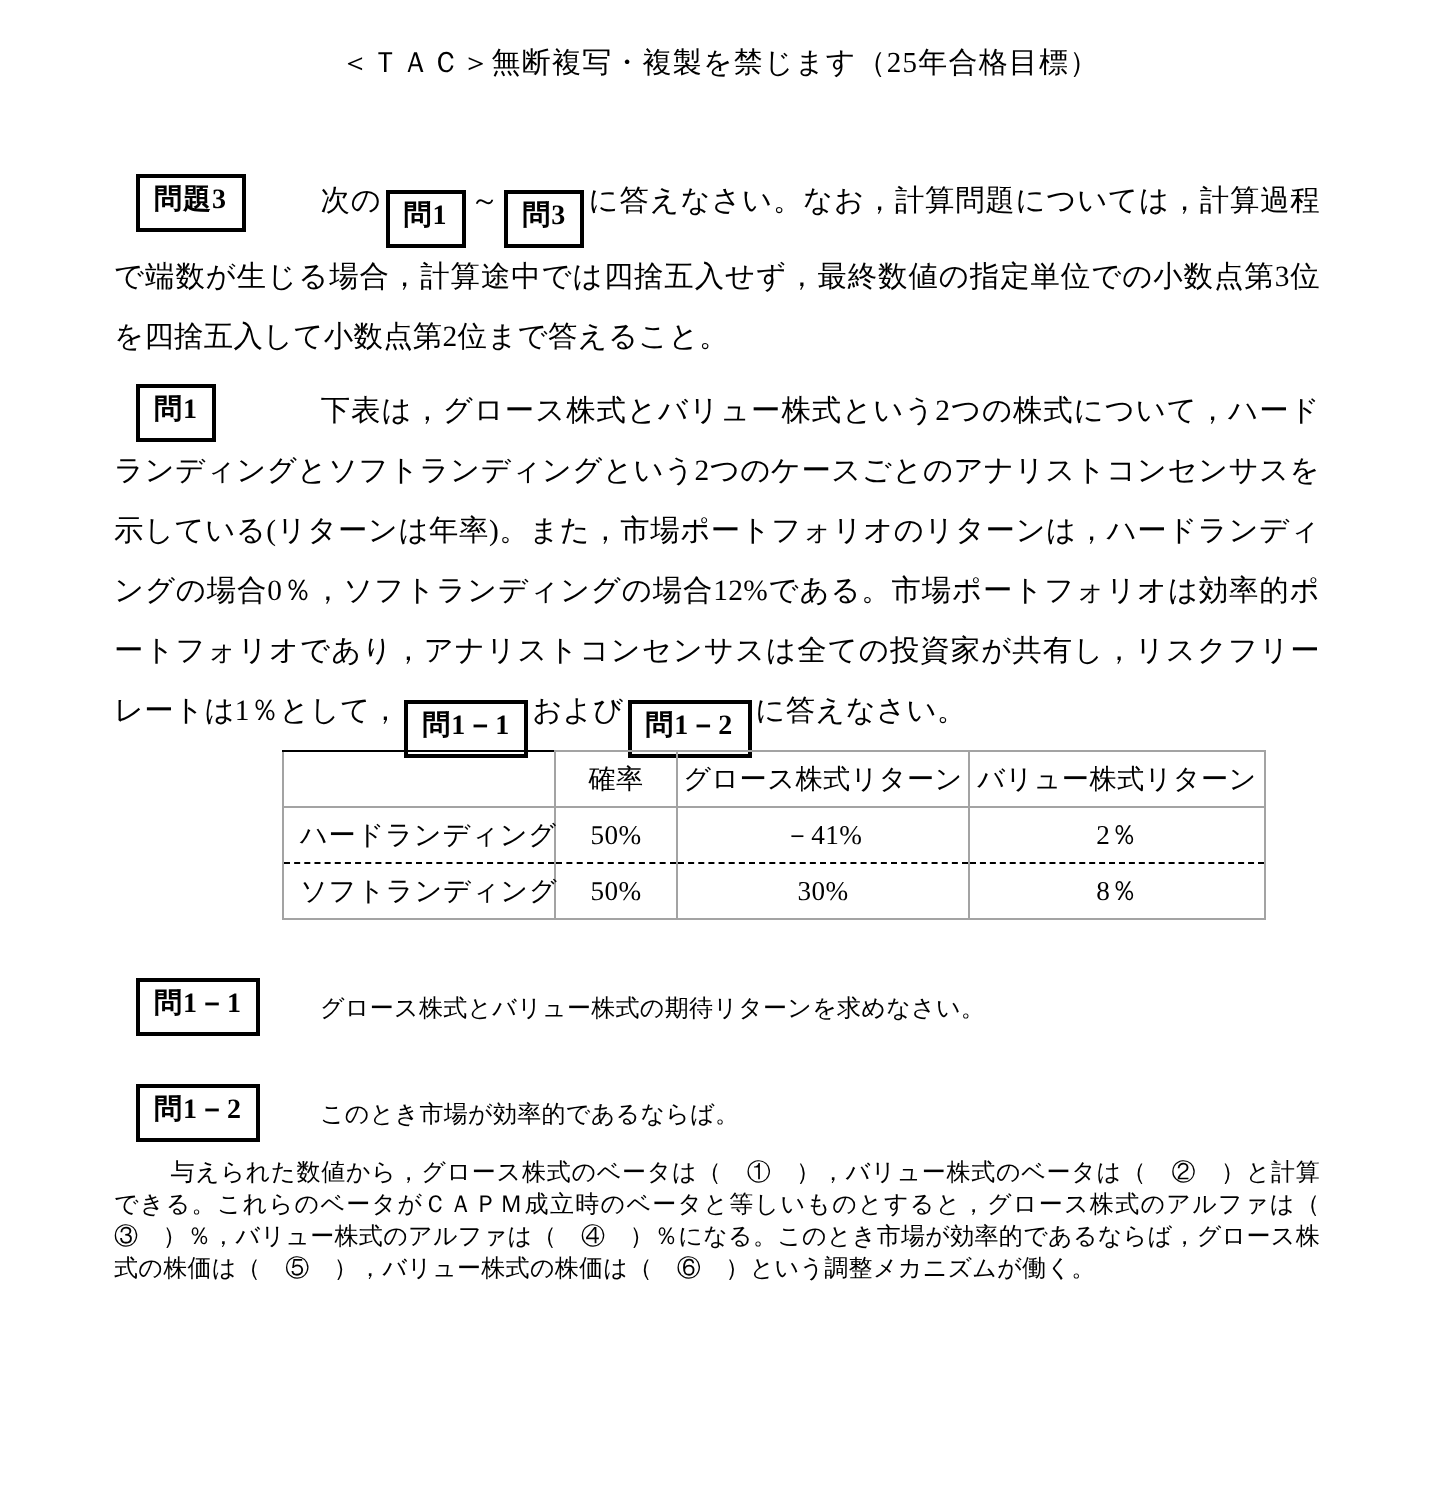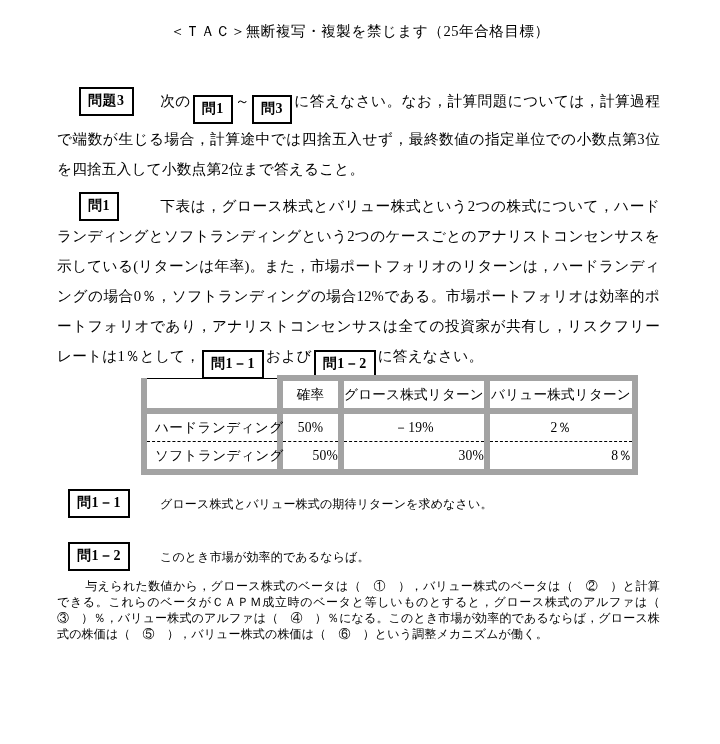--- a/index.html
+++ b/index.html
@@ -83,21 +83,21 @@
   }
   .qblock .qtext {
     margin-left: 103px;
     font-size: 12px;
     line-height: 30px;
     letter-spacing: 0.15px;
   }
 
   
   .qpara-wrap { position: absolute; left: 57px; width: 603px; }
-  .qpara-wrap .qbox { position: absolute; left: 22px; top: 1px; }
+  .qpara-wrap .qbox { position: absolute; left: 11px; top: 1px; }
   .qpara-wrap .qbody {
     margin-left: 0;
     font-size: 14.7px;
     line-height: 30px;
     text-align: justify;
     text-justify: inter-character;
     letter-spacing: 0.15px;
   }
   .lead-indent { display: inline-block; width: 103px; }
 
@@ -109,37 +109,37 @@
     width: 491px;
   }
   table.data {
     border-collapse: collapse;
     width: 491px;
     table-layout: fixed;
     font-size: 13.6px;
   }
   table.data th,
   table.data td {
-    border: 6px solid #a3a3a3;
+    border: 1px solid #a3a3a3;
     text-align: center;
     padding: 0;
     height: 27px;
     font-weight: normal;
     letter-spacing: 0.2px;
     vertical-align: middle;
   }
   table.data th.corner { border-top: 1px solid #000; }
   table.data td.rowhead {
     text-align: left;
     padding-left: 8px;
     letter-spacing: 0.4px;
   }
   
   table.data tr.r1 > * { border-bottom: 1px dashed #000; }
-  table.data tr.r2 > * { border-top: 0; text-align: right; }
+  table.data tr.r2 > * { border-top: 0; }
 
   .col-a { width: 136px; }
   .col-b { width: 61px; }
   .col-c { width: 146px; }
   .col-d { width: 148px; }
 
   .nowrap { white-space: nowrap; margin-top: 29px; }
 </style>
 </head>
 <body>
@@ -175,21 +175,21 @@
           <th class="corner"></th>
           <th>確率</th>
           <th class="nowrap">グロース株式リターン</th>
           <th class="nowrap">バリュー株式リターン</th>
         </tr>
       </thead>
       <tbody>
         <tr class="r1">
           <td class="rowhead nowrap">ハードランディング</td>
           <td>50%</td>
-          <td>－19%</td>
+          <td>－41%</td>
           <td>2％</td>
         </tr>
         <tr class="r2">
           <td class="rowhead nowrap">ソフトランディング</td>
           <td>50%</td>
           <td>30%</td>
           <td>8％</td>
         </tr>
       </tbody>
     </table>

